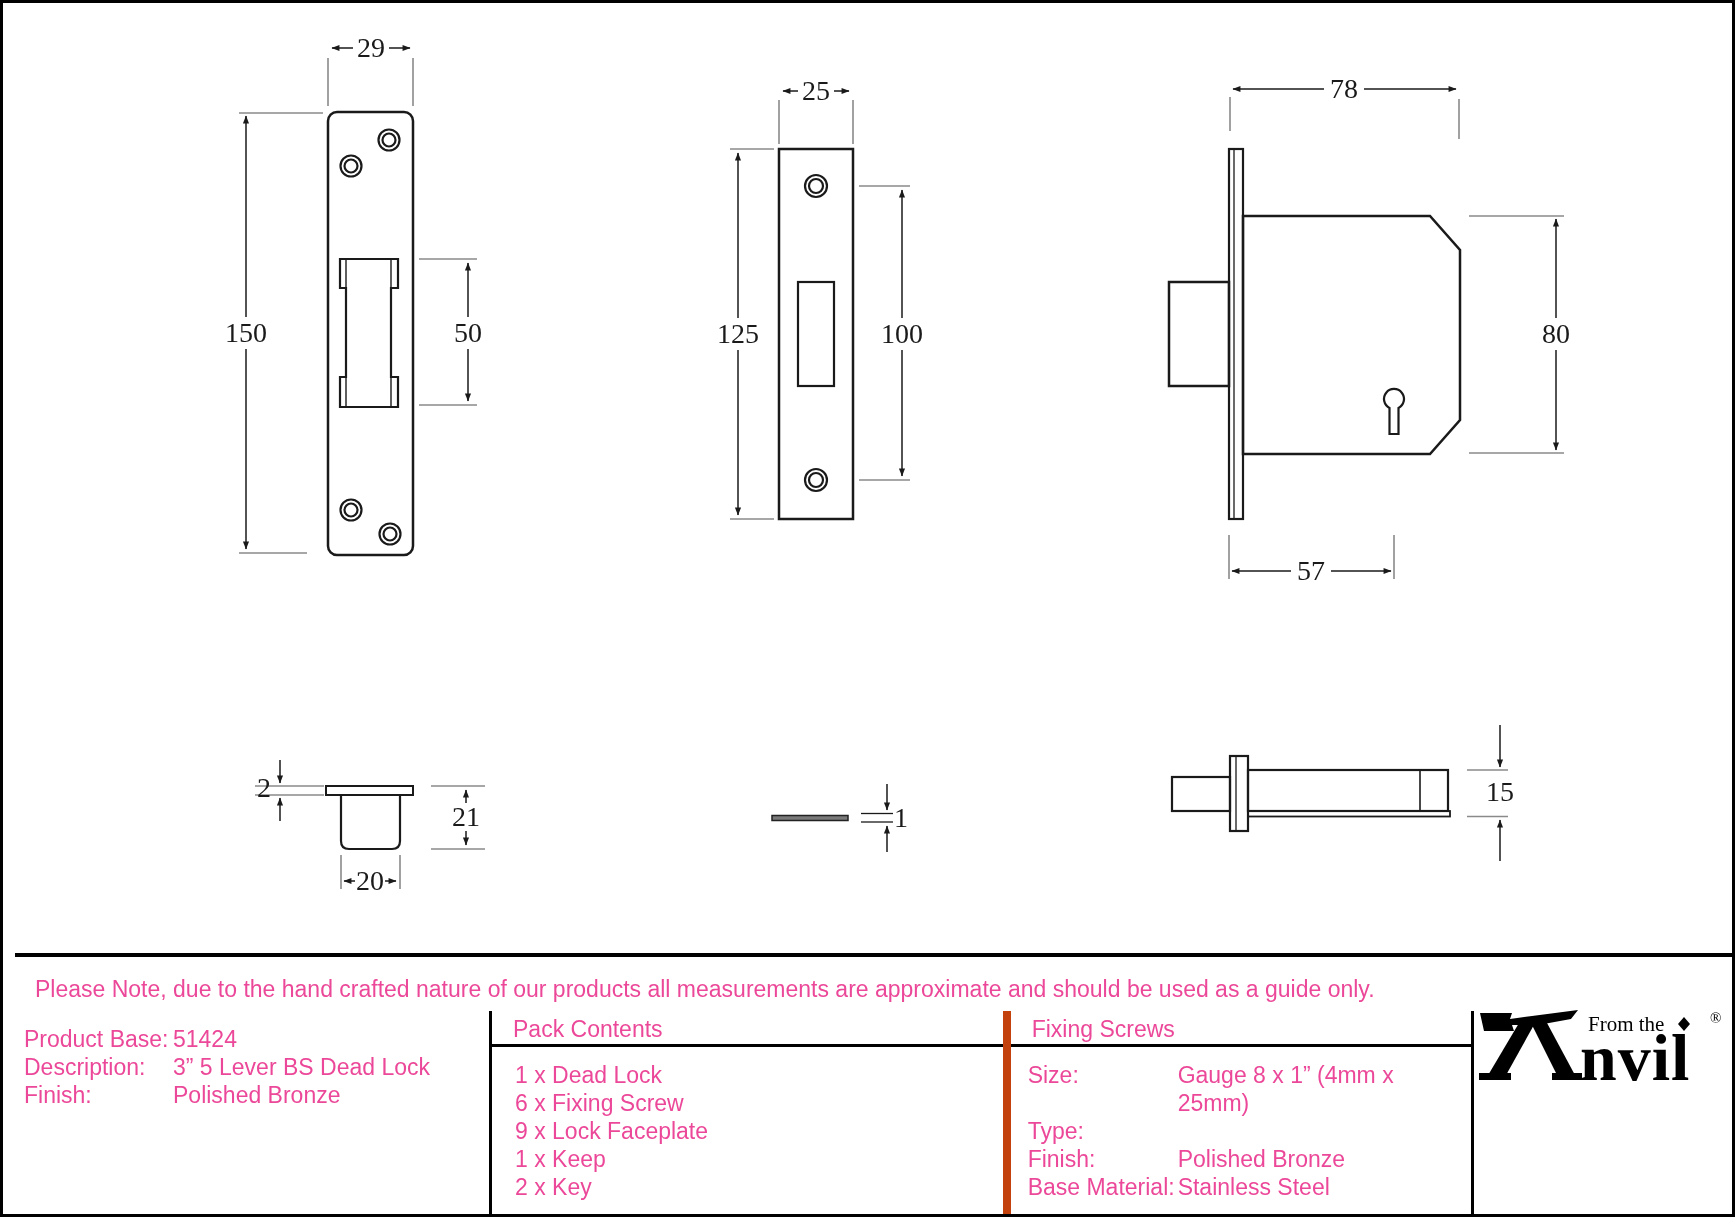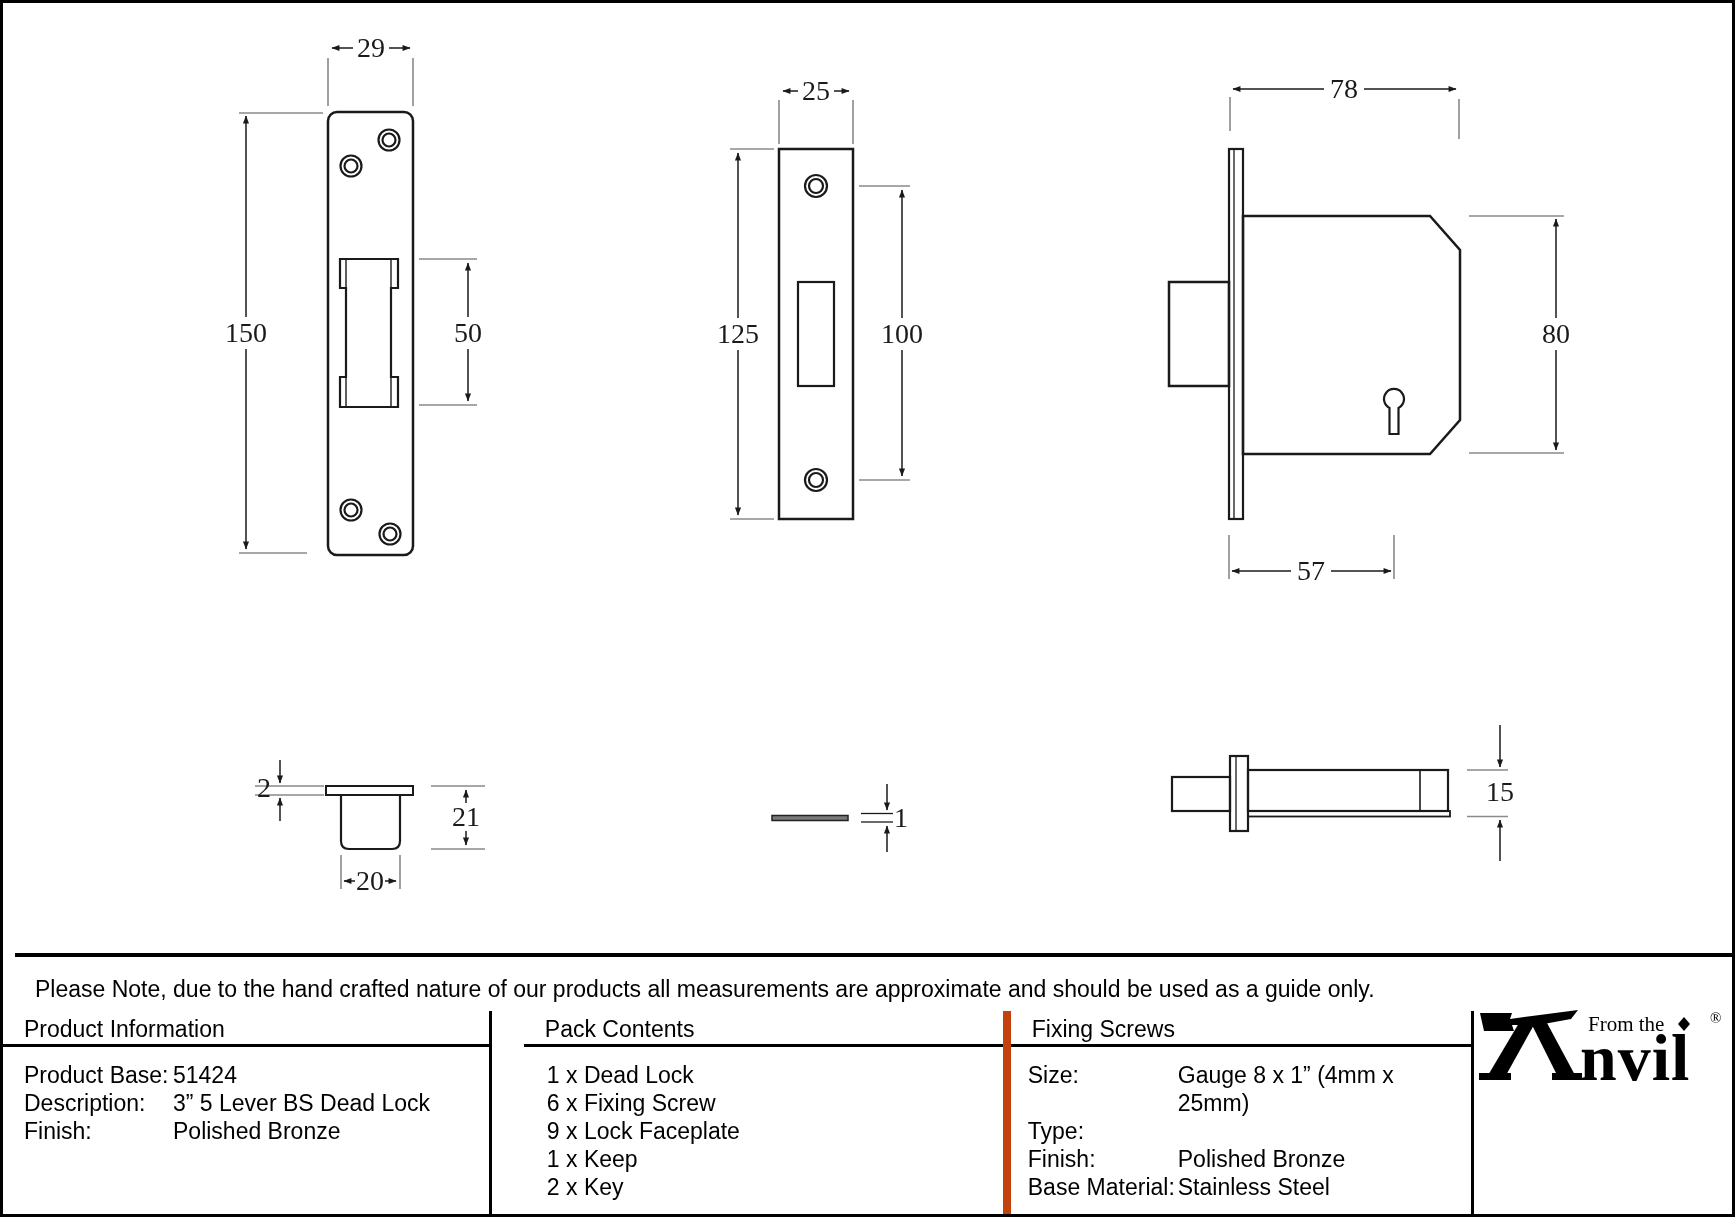--- a/index.html
+++ b/index.html
@@ -1,34 +1,34 @@
 <!DOCTYPE html>
 <html><head>
 <meta charset="utf-8">
 <style>
   html,body{margin:0;padding:0;background:#e8e8e8;}
   #app{
     position:relative;width:1735px;height:1217px;margin:0 auto;
     background:#ffffff;border:3px solid #000;box-sizing:border-box;
-    font-family:"Liberation Sans", sans-serif;color:#000000;overflow:hidden;
+    font-family:"Liberation Sans", sans-serif;color:#ec4899;overflow:hidden;
   }
   svg text{user-select:none;}
   .dimtext{font-family:"Liberation Serif", serif;font-size:28px;fill:#1a1a1a;}
   .note-row{
     position:absolute;left:12px;top:950px;width:100%;height:72px;box-sizing:border-box;
     border-top:4px solid #000;border-bottom:3px solid #000;
     display:flex;align-items:center;padding-left:20px;font-size:23px;background:#fff;
   }
   .spec-table{
     position:absolute;left:0;top:1008px;bottom:0;width:100%;box-sizing:border-box;
     display:flex;background:#fff;
   }
   .col{box-sizing:border-box;height:100%;}
   .col-product{width:493px;}
-  .col-pack{width:521px;border-left:3px solid #000;padding-left:32px;}
+  .col-pack{width:521px;border-left:3px solid #000;}
   .col-screws{width:475px;border-left:8px solid #c2410c;}
   .col-logo{flex:1;border-left:3px solid #000;display:flex;align-items:flex-start;justify-content:center;}
   .col-header{
     height:30px;border-bottom:3px solid #000;box-sizing:content-box;
     padding:3px 0 0 21px;font-size:23px;display:flex;align-items:center;
   }
   .col-body{padding:14px 0 0 0;}
   .kv-row{display:flex;line-height:28px;font-size:23px;}
   .kv-label{padding-left:21px;box-sizing:border-box;}
   .col-product .kv-label{width:170px;}
@@ -205,21 +205,20 @@
     </g>
   </svg>
 
   <div class="note-row">
     <span>Please Note, due to the hand crafted nature of our products all measurements are approximate and should be used as a guide only.</span>
   </div>
 
   <div class="spec-table">
 
     <div class="col col-product">
-      <div class="col-header">Product Information</div>
       <div class="col-body">
         <div class="kv-row">
           <span class="kv-label">Product Base:</span>
           <span class="kv-value">51424</span>
         </div>
         <div class="kv-row">
           <span class="kv-label">Description:</span>
           <span class="kv-value">3” 5 Lever BS Dead Lock</span>
         </div>
         <div class="kv-row">

